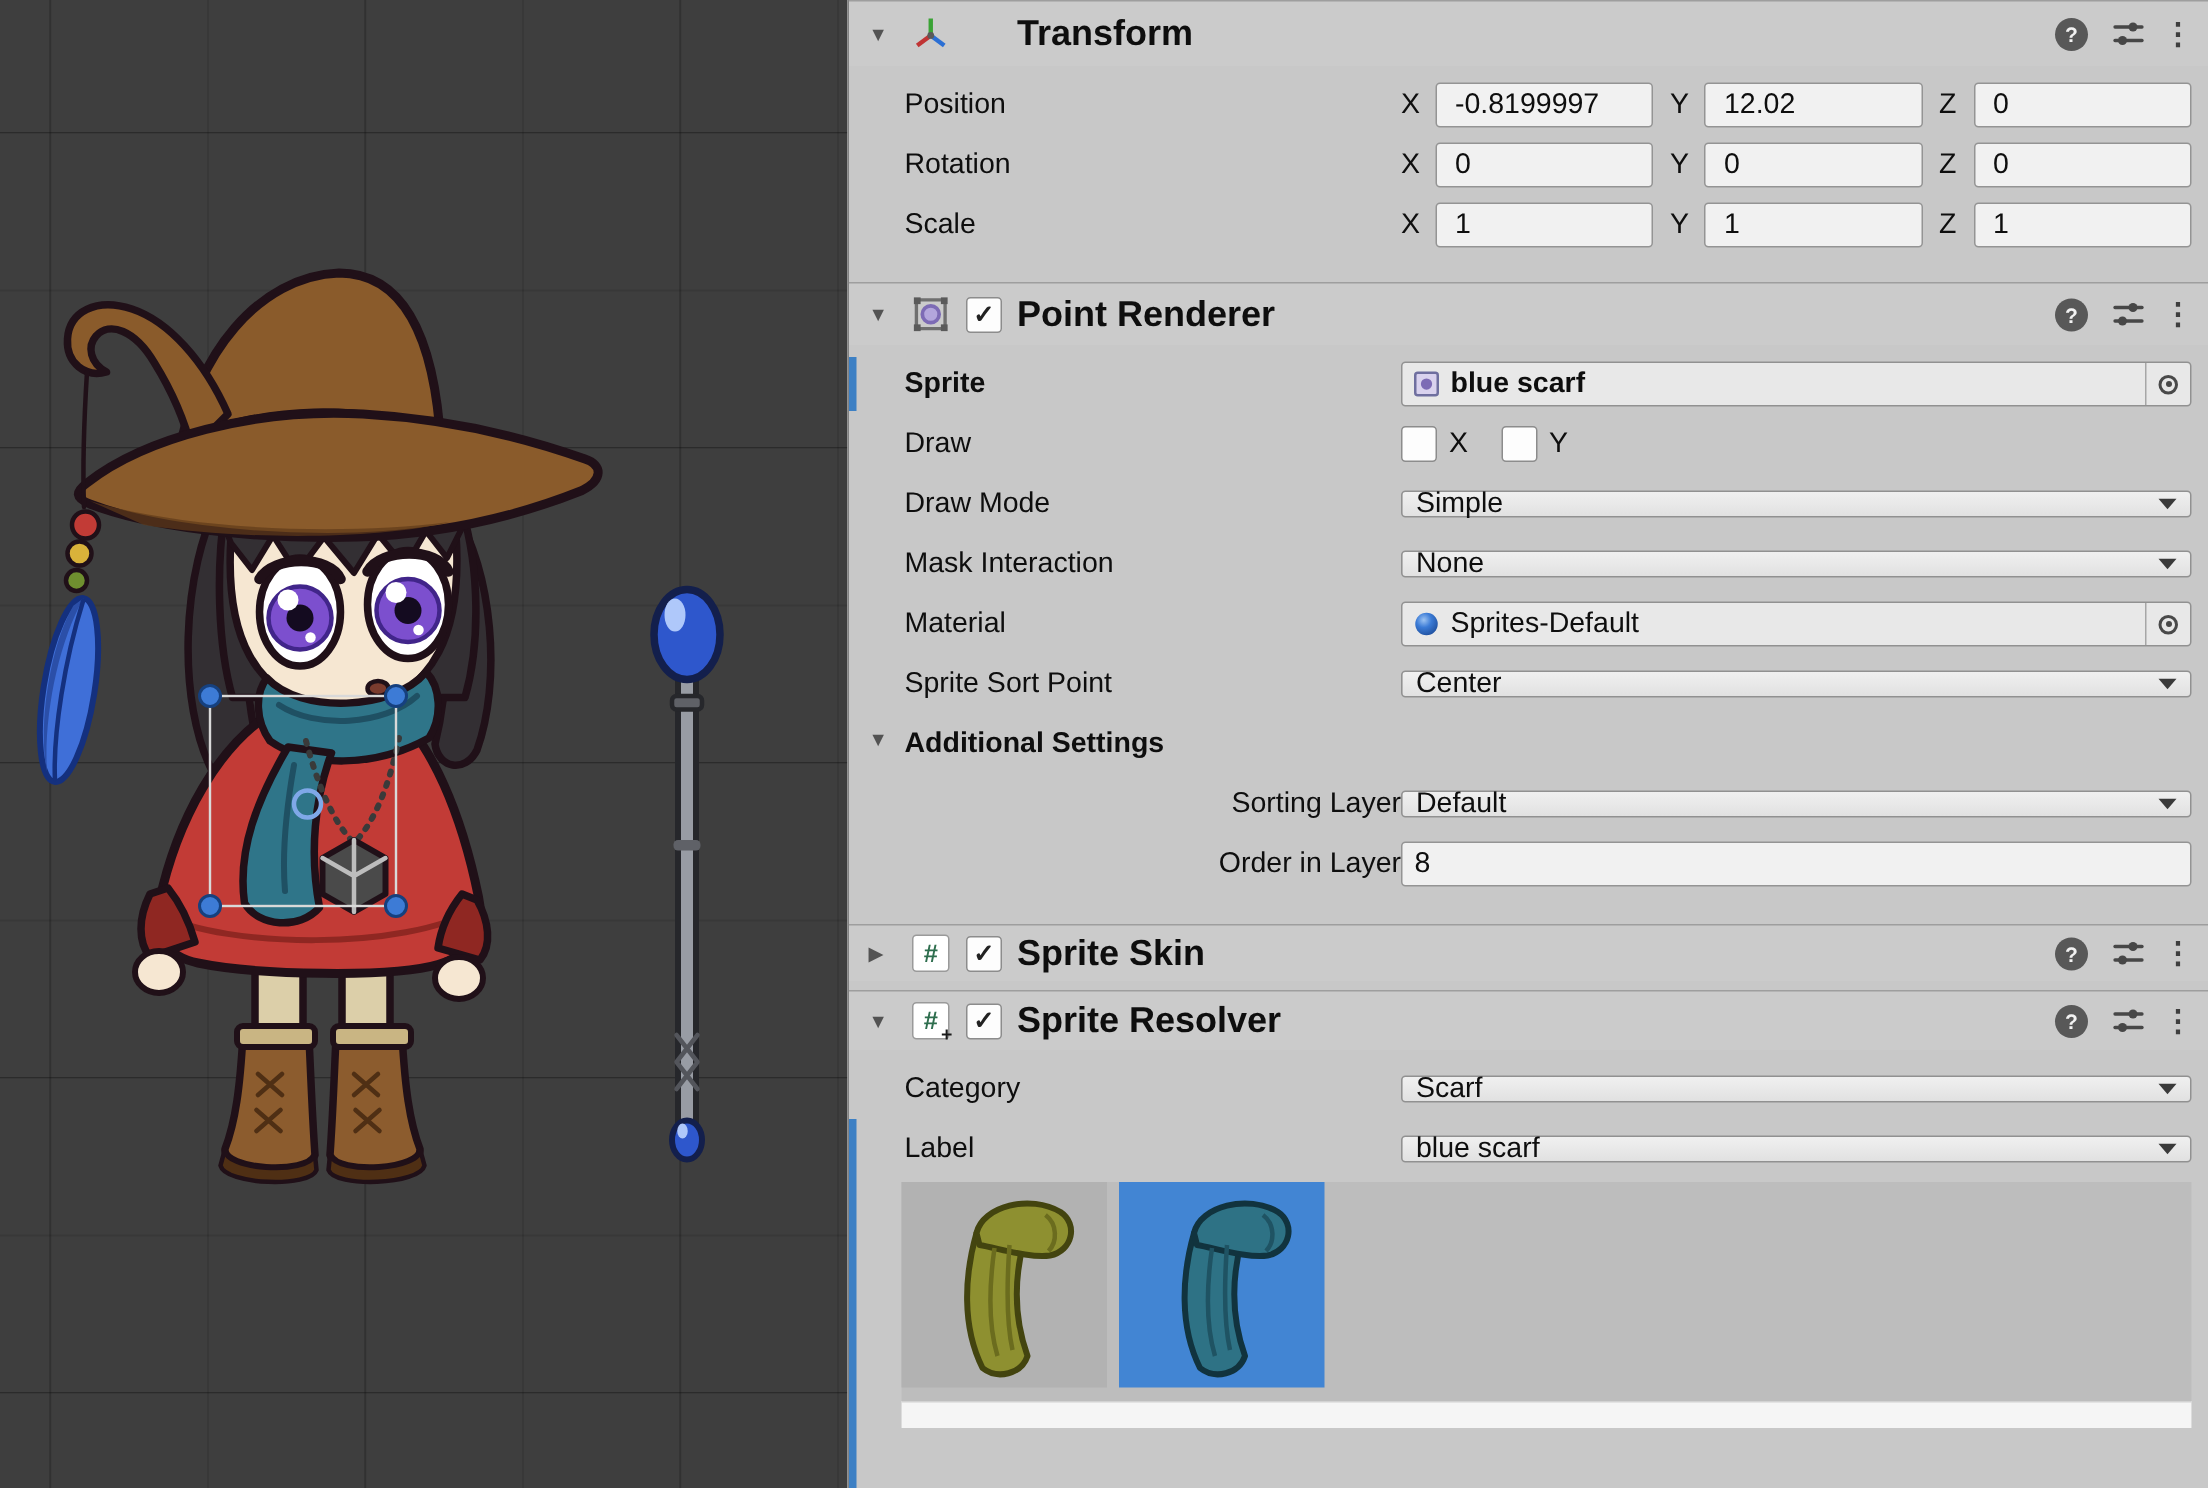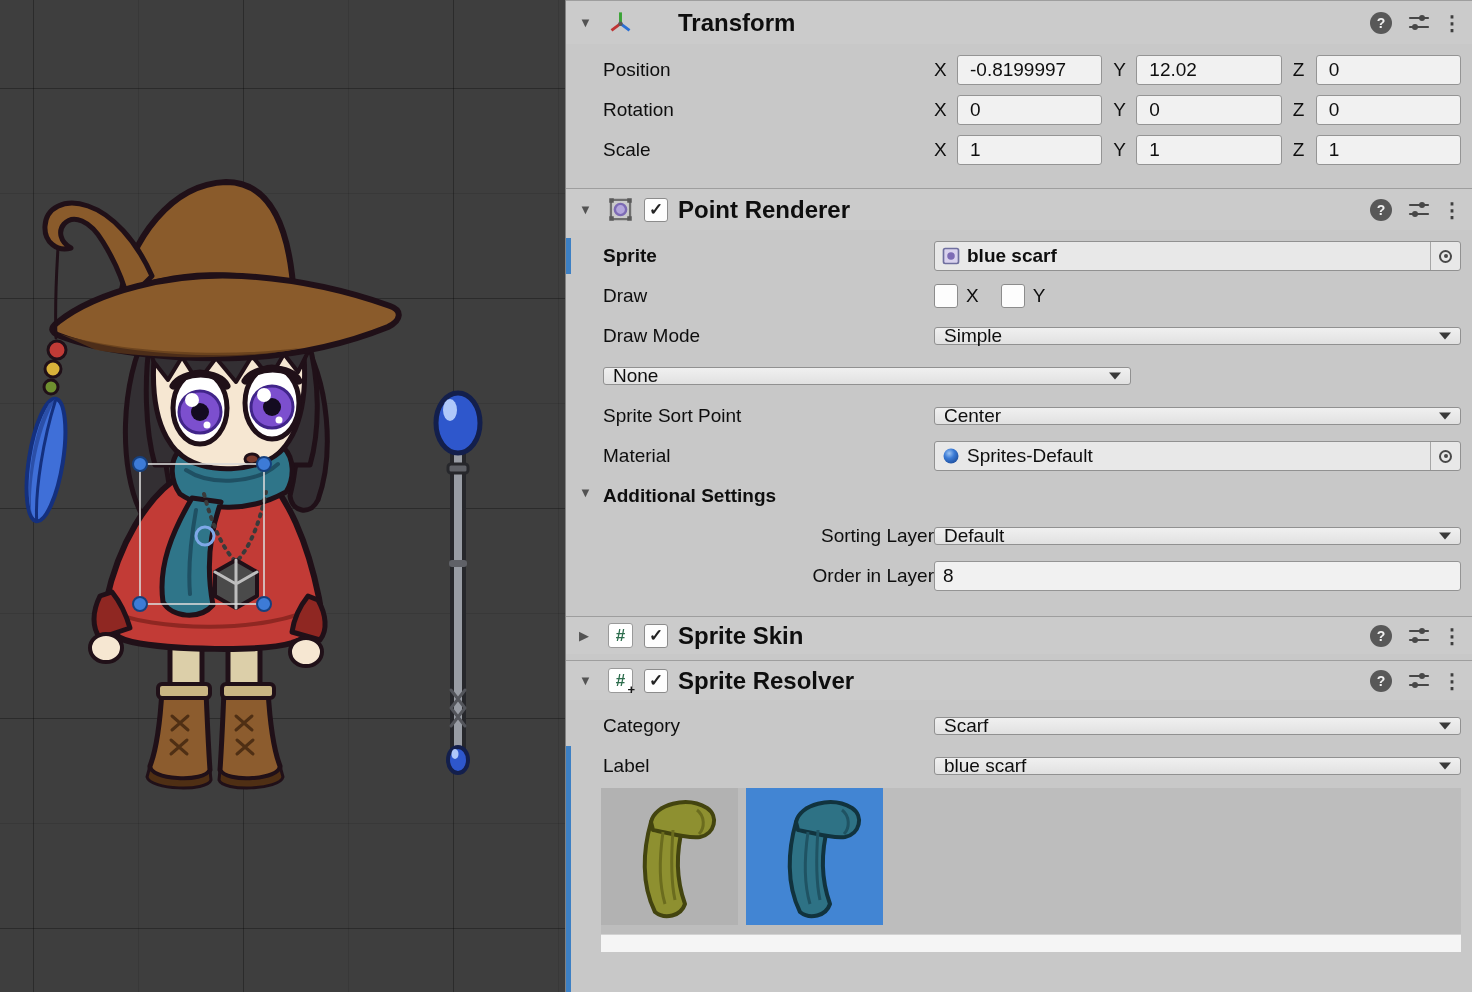--- a/index.html
+++ b/index.html
@@ -343,29 +343,23 @@
         </div>
       </div>
       <div class="prop-row">
         <div class="prop-label">Draw Mode</div>
         <div class="dropdown">
           <span>Simple</span>
           <span class="caret"></span>
         </div>
       </div>
       <div class="prop-row">
+        <div class="prop-label">Mask Interaction</div>
         <div class="dropdown">
           <span>None</span>
-          <span class="caret"></span>
-        </div>
-      </div>
-      <div class="prop-row">
-        <div class="prop-label">Sprite Sort Point</div>
-        <div class="dropdown">
-          <span>Center</span>
           <span class="caret"></span>
         </div>
       </div>
       <div class="prop-row">
         <div class="prop-label">Material</div>
         <div class="obj-field">
           <span class="mini-icon">
             <svg viewBox="0 0 24 24">
                 <defs>
                   <radialGradient id="matg" cx="38%" cy="32%" r="75%">
@@ -376,20 +370,27 @@
                 </defs>
                 <circle cx="12" cy="12" r="9" fill="url(#matg)"></circle>
               </svg>
           </span>
           <span class="obj-text">Sprites-Default</span>
           <span class="obj-picker">
               <span class="ring"></span>
             </span>
         </div>
       </div>
+      <div class="prop-row">
+        <div class="prop-label">Sprite Sort Point</div>
+        <div class="dropdown">
+          <span>Center</span>
+          <span class="caret"></span>
+        </div>
+      </div>
       <div class="prop-row foldout-row">
         <div class="prop-label bold" style="position:relative;">
           <span class="tri-inline">▼</span>
           <span>Additional Settings</span>
         </div>
       </div>
       <div class="prop-row">
         <div class="prop-label indent">Sorting Layer</div>
         <div class="dropdown">
           <span>Default</span>

